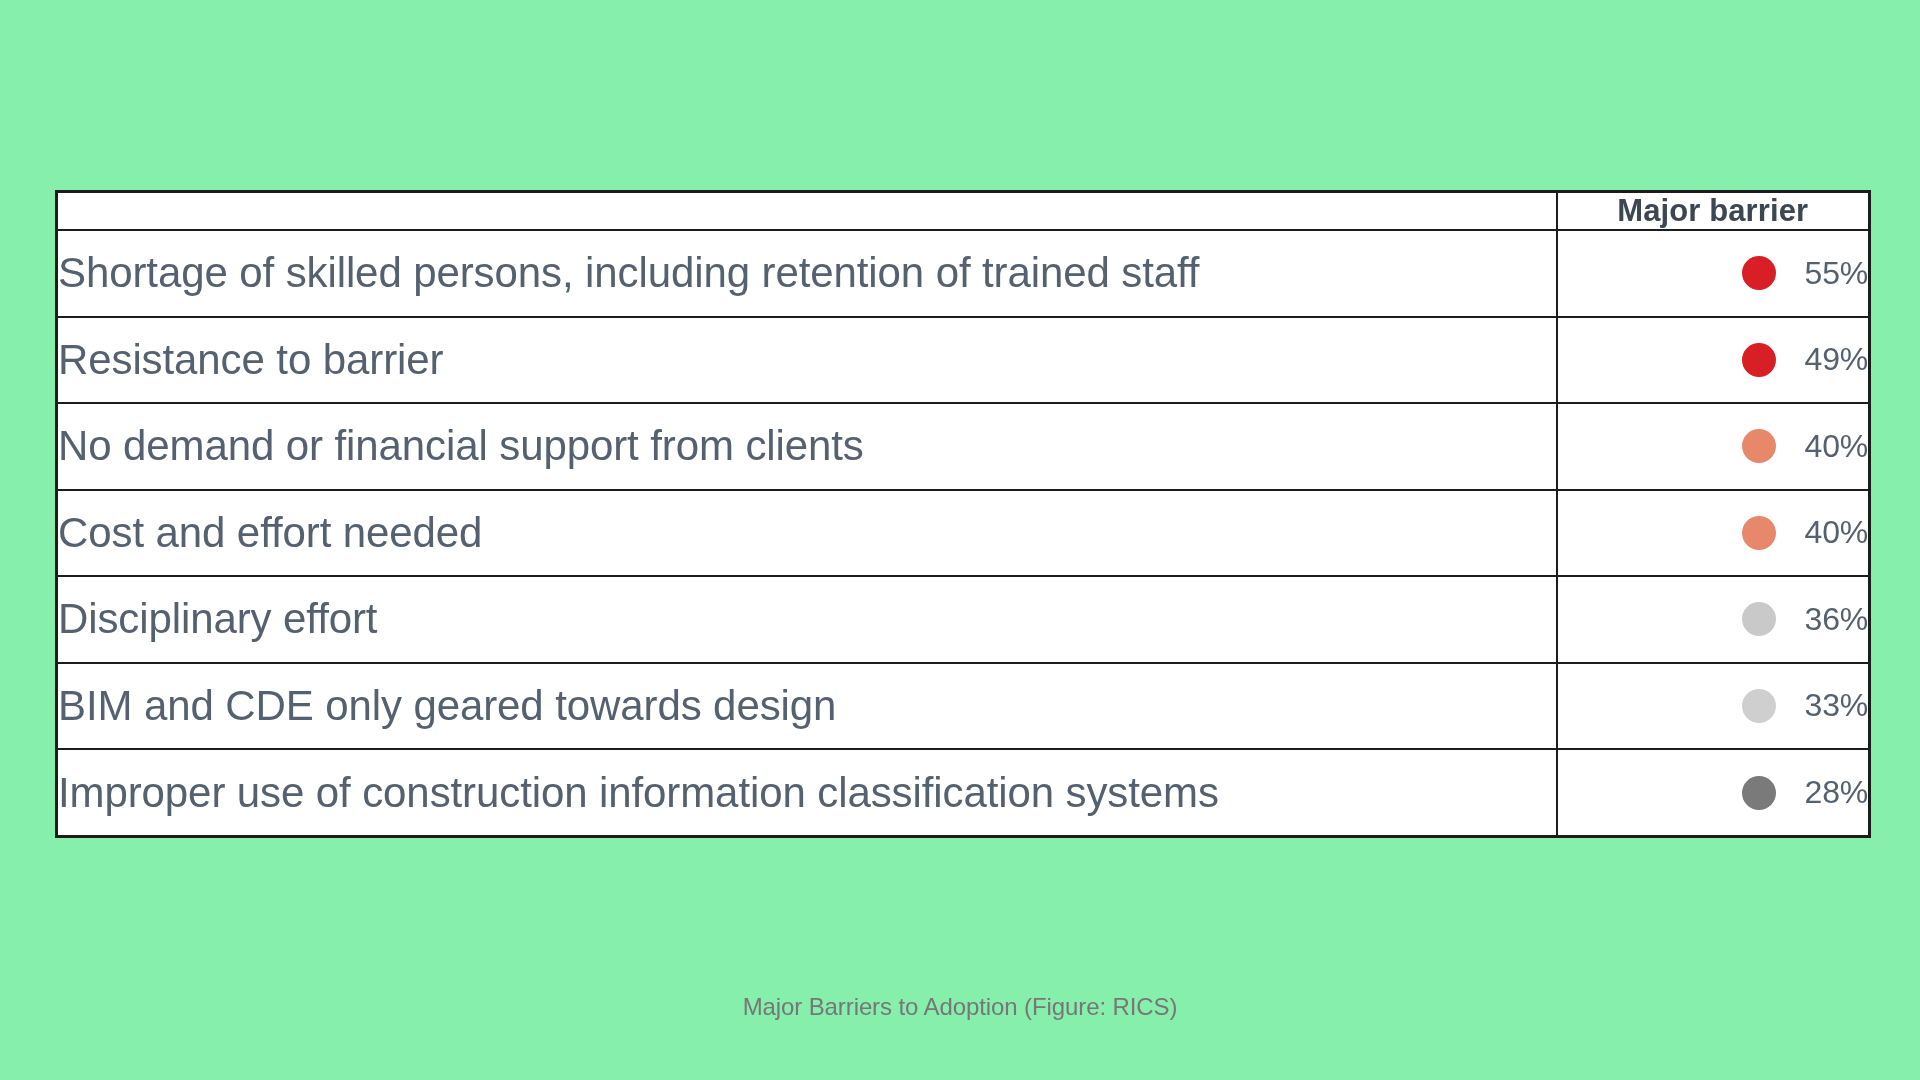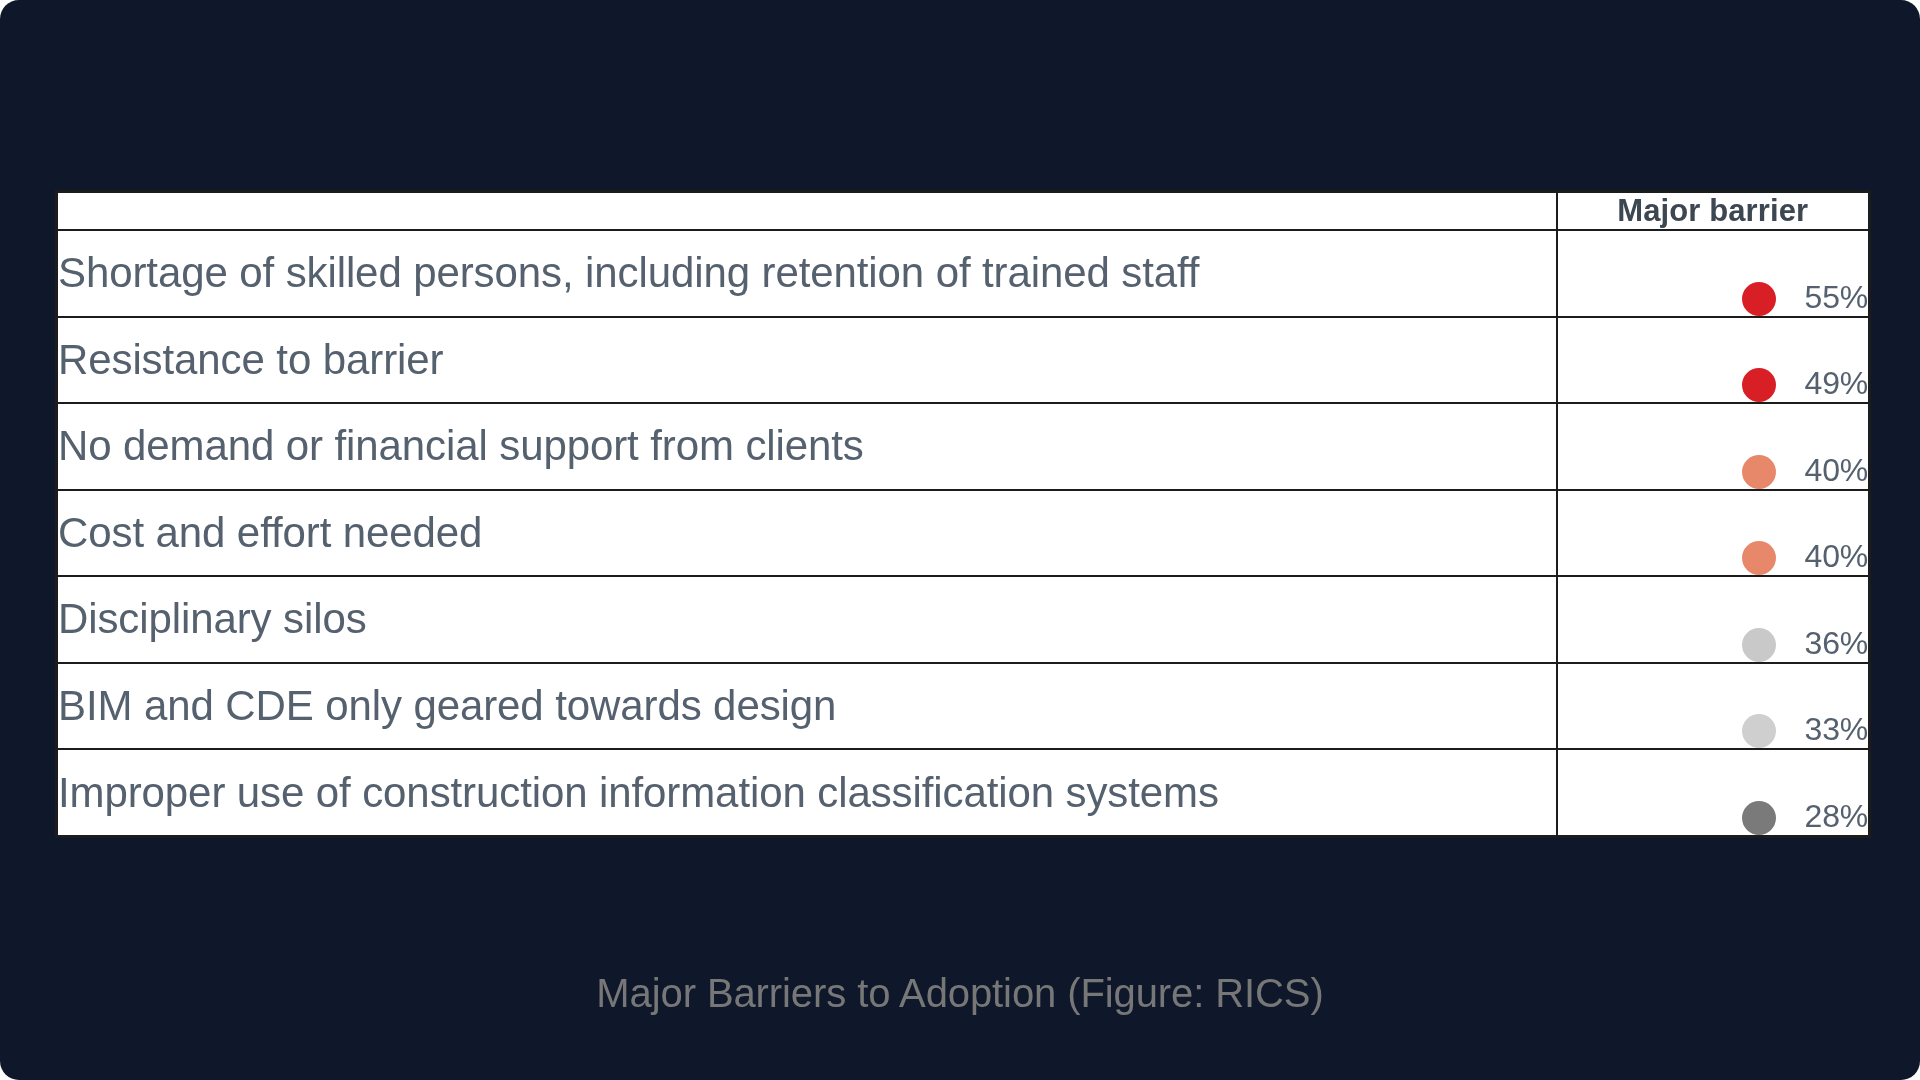--- a/index.html
+++ b/index.html
@@ -10,22 +10,21 @@
     height: 1080px;
     background: #ffffff;
     font-family: "Liberation Sans", sans-serif;
     overflow: hidden;
   }
 
   #figure-root {
     position: relative;
     width: 1920px;
     height: 1080px;
-    background: #0f172a;
-    border-radius: 19px;
+    background: #86efac;
   }
 
   
   .barriers-table-wrap {
     position: absolute;
     left: 55px;
     top: 190px;
     width: 1813px;
     height: 648px;
   }
@@ -73,21 +72,21 @@
     letter-spacing: -0.1px;
     border-right: 3px solid #1c1c1c;
   }
 
   .row-value {
     padding-right: 14px;
   }
 
   .value-inner {
     display: flex;
-    align-items: flex-end;
+    align-items: center;
     justify-content: flex-end;
     gap: 18px;
     height: 100%;
   }
 
   .dot {
     width: 34px;
     height: 34px;
     border-radius: 50%;
     flex: 0 0 auto;
@@ -99,24 +98,24 @@
     color: #55616e;
     min-width: 74px;
     text-align: right;
     letter-spacing: -0.2px;
   }
 
   
   .caption {
     position: absolute;
     left: 0;
-    top: 971px;
+    top: 993px;
     width: 1920px;
     text-align: center;
-    font-size: 40px;
+    font-size: 24px;
     color: #777777;
     letter-spacing: -0.1px;
   }
 </style>
 </head>
 <body>
 
 <div id="figure-root">
 
   <div class="barriers-table-wrap">
@@ -162,21 +161,21 @@
           <tr class="data-row">
             <td class="row-label">Cost and effort needed</td>
             <td class="row-value">
               <div class="value-inner">
                 <span class="dot" style="background: rgb(232, 136, 107);"></span>
                 <span class="pct">40%</span>
               </div>
             </td>
           </tr>
           <tr class="data-row">
-            <td class="row-label">Disciplinary silos</td>
+            <td class="row-label">Disciplinary effort</td>
             <td class="row-value">
               <div class="value-inner">
                 <span class="dot" style="background: rgb(201, 201, 201);"></span>
                 <span class="pct">36%</span>
               </div>
             </td>
           </tr>
           <tr class="data-row">
             <td class="row-label">BIM and CDE only geared towards design</td>
             <td class="row-value">

